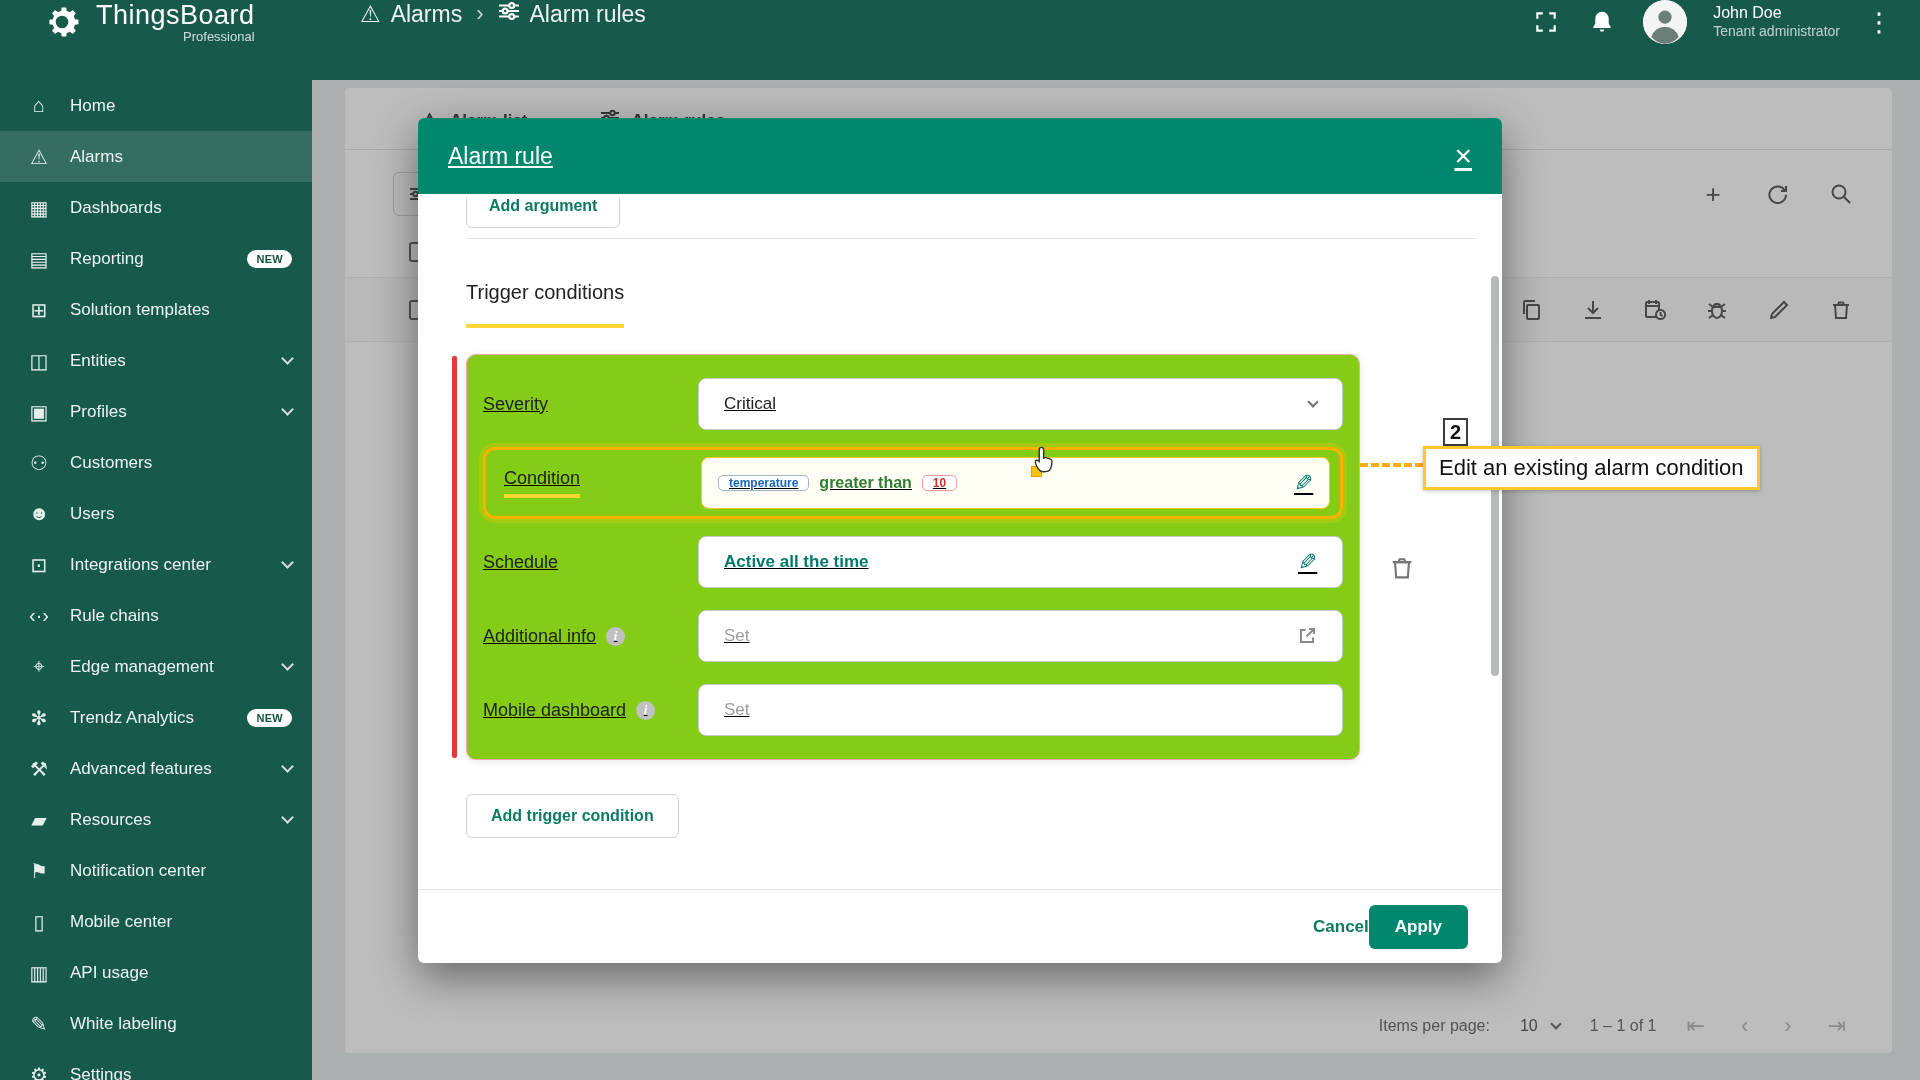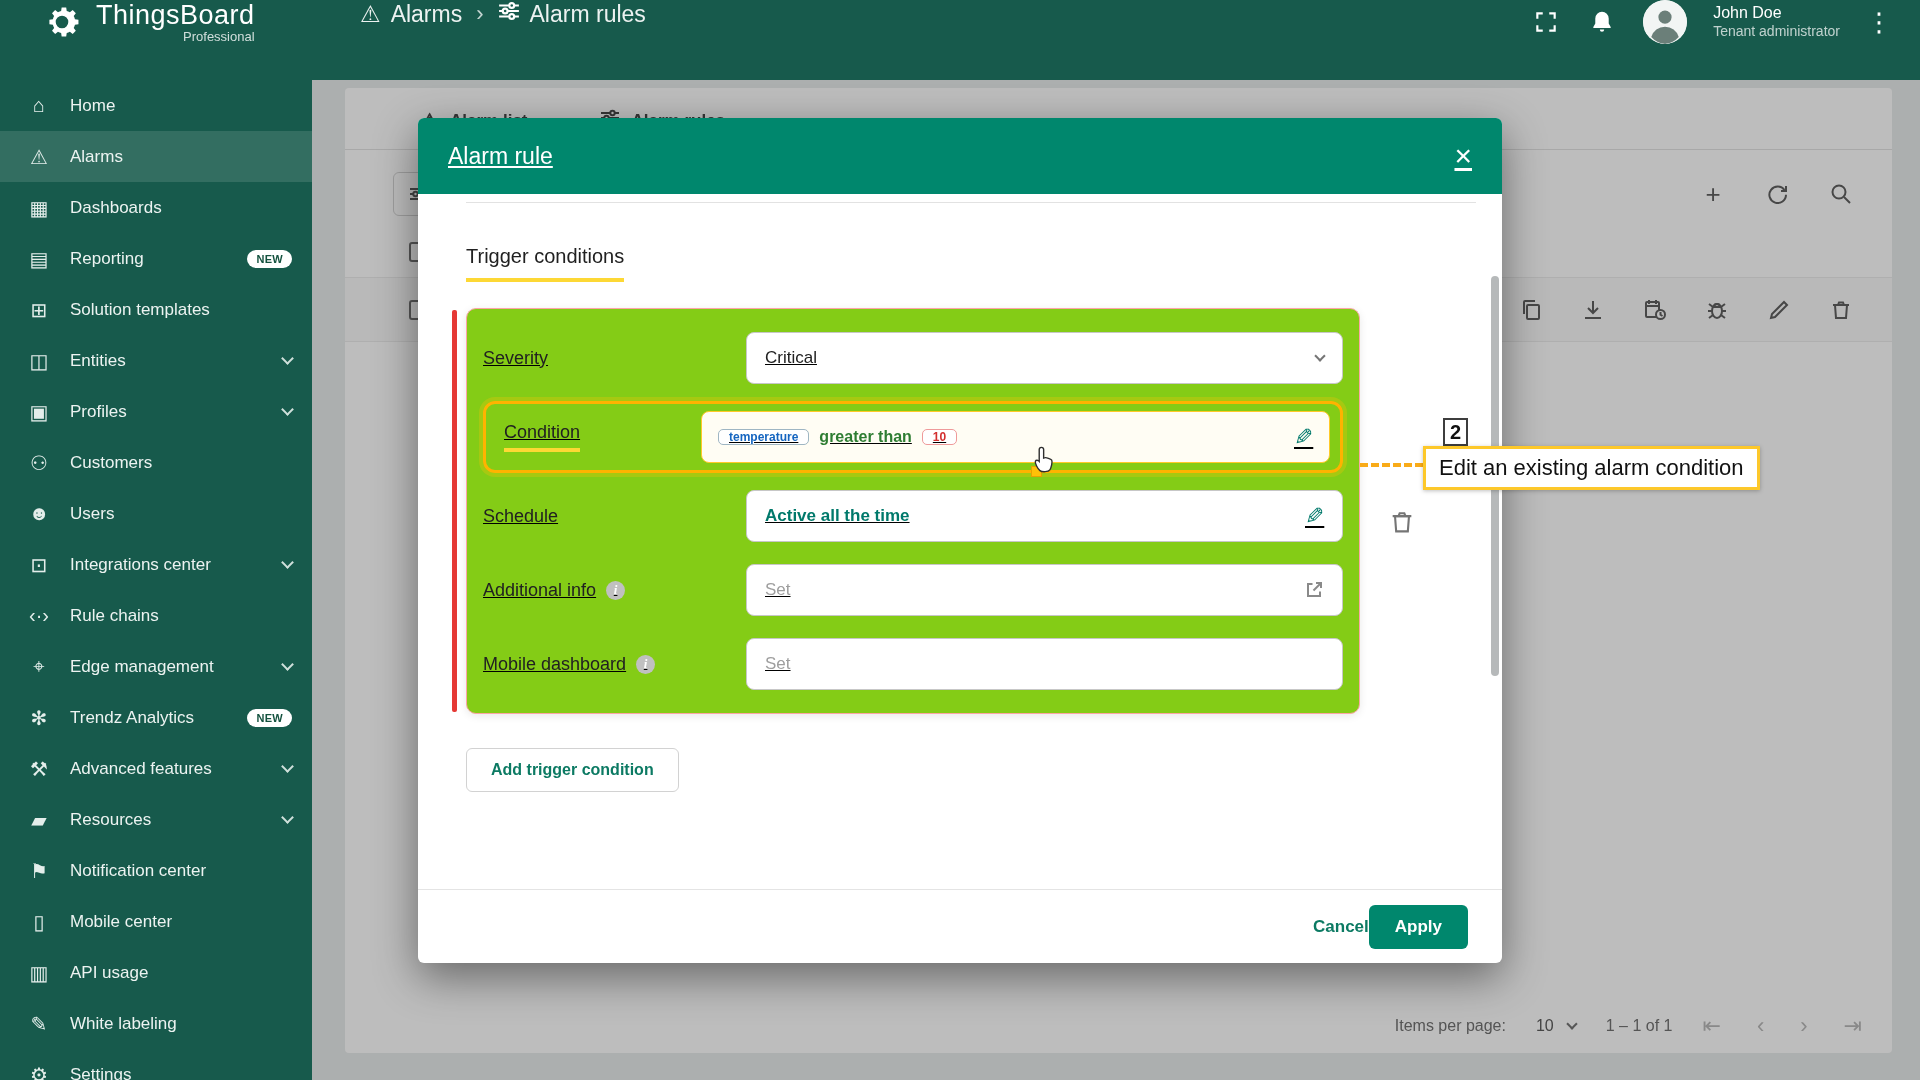--- a/index.html
+++ b/index.html
@@ -40,47 +40,47 @@
   .tab { display:flex; align-items:center; gap:12px; font-size:17px; font-weight:bold; color:#4a4a4a; cursor:pointer; }
   .tab .t-icon { font-size:19px; }
   .toolbar-row { display:flex; align-items:center; padding:22px 36px 10px 48px; }
   .filter-btn { width:52px; height:44px; border:1px solid #d6d6d6; border-radius:6px; display:flex; align-items:center; justify-content:center; cursor:pointer; }
   .toolbar-icons { margin-left:auto; display:flex; gap:34px; }
   .ticon { width:30px; height:30px; display:flex; align-items:center; justify-content:center; cursor:pointer; color:#616161; font-size:26px; }
   .thead-row { display:flex; align-items:center; height:52px; padding-left:64px; border-bottom:1px solid #ededed; }
   .checkbox { width:20px; height:20px; border:2px solid #757575; border-radius:3px; cursor:pointer; background:#fff; }
   .data-row { display:flex; align-items:center; height:64px; padding-left:64px; background:#fafafa; border-bottom:1px solid #ededed; }
   .row-icons { margin-left:auto; display:flex; gap:32px; padding-right:36px; }
-  .pagination { position:absolute; right:30px; bottom:14px; display:flex; align-items:center; gap:30px; color:#737373; font-size:16px; }
+  .pagination { position:absolute; right:46px; bottom:14px; display:flex; align-items:center; gap:30px; color:#737373; font-size:16px; }
   .pg-select { display:flex; align-items:center; gap:14px; cursor:pointer; color:#5d5d5d; }
   .chev-dn { width:8px; height:8px; border-right:2px solid #757575; border-bottom:2px solid #757575; transform:rotate(45deg); margin-top:-4px; }
   .pg-arrows { display:flex; gap:36px; color:#b9b9b9; font-size:22px; }
   .pg-arrow { cursor:pointer; }
 
   
   .backdrop { position:absolute; left:312px; top:80px; right:0; bottom:0; background:rgba(0,0,0,.26); z-index:10; }
 
   
   .modal { position:absolute; left:418px; top:118px; width:1084px; height:845px; background:#fff; border-radius:6px; box-shadow:0 14px 44px rgba(0,0,0,.45); z-index:20; display:flex; flex-direction:column; overflow:hidden; }
   .modal-header { height:76px; flex:0 0 76px; background:#00876d; color:#fff; display:flex; align-items:center; padding:8px 30px;text-decoration:underline; }
   .modal-title { font-size:23px; font-weight:500; }
   .modal-close { margin-left:auto; font-size:30px; color:#fff; cursor:pointer; line-height:1; }
   .modal-body { flex:1 1 auto; padding:0 58px 0 48px; position:relative; overflow:hidden; }
   .clip-top { height:32px; overflow:hidden; position:relative; margin-top:4px; }
   .btn-stroked { position:absolute; top:-14px; left:0; height:44px; padding:0 22px; border:1px solid #d2d2d2; border-radius:6px; background:#fff; color:#0c7a63; font-weight:bold; font-size:16px; font-family:inherit; cursor:pointer; }
   .body-divider { border:none; border-top:1px solid #e2e2e2; margin:8px -32px 0 0; }
-  .section-title { display:inline-block; margin-top:42px; font-size:20px; color:#212121; border-bottom:4px solid #fdd835; padding-bottom:10px; }
+  .section-title { display:inline-block; margin-top:42px; font-size:20px; color:#212121; border-bottom:4px solid #fdd835; padding-bottom:20px; }
 
   .tc-wrap { position:relative; margin-top:26px; width:894px; }
   .red-stripe { position:absolute; left:-14px; top:2px; bottom:2px; width:5px; background:#e53935; border-radius:2px; }
   .tc-card { border:1px solid #fca5a5; border-radius:10px; background:#84cc16; box-shadow:0 2px 8px rgba(0,0,0,.09); padding:12px 16px;text-decoration:underline; }
   .tc-row { display:flex; align-items:center; min-height:74px; }
   .tc-label { width:215px; font-size:18px; color:#212121; display:flex; align-items:center; gap:10px; flex:0 0 215px; }
   .tc-label .u-yellow { border-bottom:4px solid #fdd835; padding-bottom:5px; }
-  .tc-field { flex:1; height:52px; border:1px solid #c7c7c7; border-radius:8px; display:flex; align-items:center; padding:0 18px; font-size:17px; color:#212121; background:#fff;margin-left:48px; }
+  .tc-field { flex:1; height:52px; border:1px solid #c7c7c7; border-radius:8px; display:flex; align-items:center; padding:0 25px; font-size:17px; color:#212121; background:#fff; }
   .tc-field .field-caret { margin-left:auto; }
   .cond-outer { display:flex; align-items:center; border:3px solid #ffb300; border-radius:12px; box-shadow:0 0 0 4px rgba(255,193,7,.28); padding:7px 10px 7px 6px; margin:6px 0; }
   .cond-outer .tc-label { flex:0 0 209px; width:209px; padding-left:12px; }
   .cond-field { flex:1; height:52px; border:1px solid #ffca28; border-radius:8px; background:#fffdf4; display:flex; align-items:center; padding:0 16px; gap:10px; }
   .chip { border-radius:5px; padding:0 10px; font-size:12px; font-weight:bold; }
   .chip-key { border:1px solid #9fb6c3; color:#1565c0; background:#fff; }
   .chip-op { color:#2e7d32; font-weight:bold; font-size:16px; }
   .chip-val { border:1px solid #ef9a9a; color:#d32f2f; background:#fff; }
   .pencil { margin-left:auto; color:#00796b; font-size:23px; cursor:pointer; transform:scaleX(-1); }
   .schedule-val { color:#00796b; font-weight:bold; font-size:17px; }
@@ -364,20 +364,23 @@
 </main>
 
 <div class="backdrop"></div>
 
 <section class="modal">
   <div class="modal-header">
     <span class="modal-title">Alarm rule</span>
     <span class="modal-close">×</span>
   </div>
   <div class="modal-body">
+    <div class="clip-top">
+      <button class="btn-stroked">Add argument</button>
+    </div>
     <hr class="body-divider">
     <div>
       <span class="section-title">Trigger conditions</span>
     </div>
 
     <div class="tc-wrap">
       <span class="red-stripe"></span>
       <div class="tc-card">
 
         <div class="tc-row">

